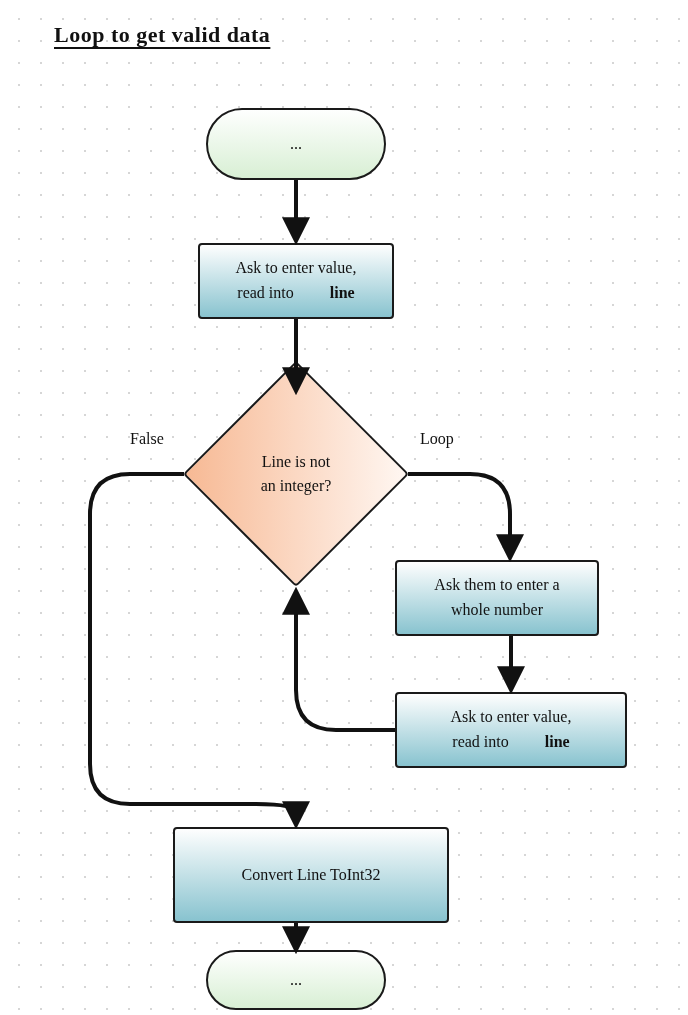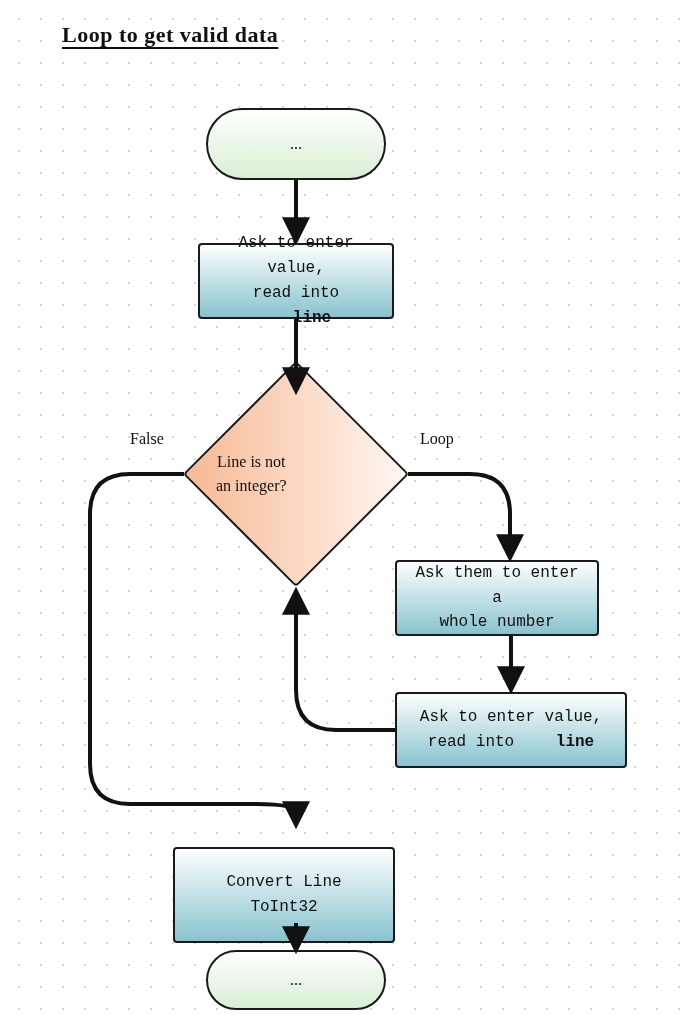--- a/index.html
+++ b/index.html
@@ -14,21 +14,21 @@
   .dot-grid {
     position: absolute;
     inset: 0;
     background-image: radial-gradient(circle, #d6d6d6 1.2px, transparent 1.2px);
     background-size: 22px 22px;
     background-position: 8px 8px;
   }
   .title {
     position: absolute;
     top: 22px;
-    left: 62px;
+    left: 54px;
     font-size: 22px;
     font-weight: 600;
     color: #111;
     text-decoration: underline;
     text-underline-offset: 5px;
     text-decoration-thickness: 2px;
     letter-spacing: 0.5px;
   }
   .node {
     position: absolute;
@@ -44,39 +44,38 @@
   }
   .terminator {
     border: 2px solid #1a1a1a;
     border-radius: 40px;
     background: linear-gradient(180deg, #fefffe 0%, #d8efd4 100%);
   }
   .process {
     border: 2px solid #1a1a1a;
     border-radius: 4px;
     background: linear-gradient(180deg, #fefefe 0%, #88c3cf 100%);
-    font-family: Liberation Mono, monospace;
   }
   .decision-wrap {
     position: absolute;
   }
   .decision {
     width: 160px;
     height: 160px;
     transform: rotate(45deg);
     border: 2px solid #1a1a1a;
     border-radius: 4px;
     background: linear-gradient(225deg, #fff7f2 0%, #f7b994 100%);
   }
   .decision-text {
     position: absolute;
     inset: 0;
     display: flex;
     align-items: center;
-    justify-content: flex-start;
+    justify-content: center;
     text-align: center;
     font-size: 16px;
     line-height: 1.5;
     font-weight: 500;
     color: #111;
   }
   .edge-label {
     position: absolute;
     font-size: 16px;
     color: #111;
@@ -126,21 +125,21 @@
   </div>
 </div>
 
 <div class="node process" style="left:395px; top:692px; width:232px; height:76px;">
   <div>
     <div><span>Ask to enter value,</span></div>
     <div><span>read into </span><span class="word-line">line</span></div>
   </div>
 </div>
 
-<div class="node process" style="left:173px; top:847px; width:222px; height:96px;">
+<div class="node process" style="left:173px; top:827px; width:276px; height:96px;">
   <div>
     <div><span>Convert Line ToInt32</span></div>
   </div>
 </div>
 
 <div class="node terminator" style="left:206px; top:950px; width:180px; height:60px;">
   <span>...</span>
 </div>
 
 <div class="edge-label" style="left:130px; top:430px;">False</div>

